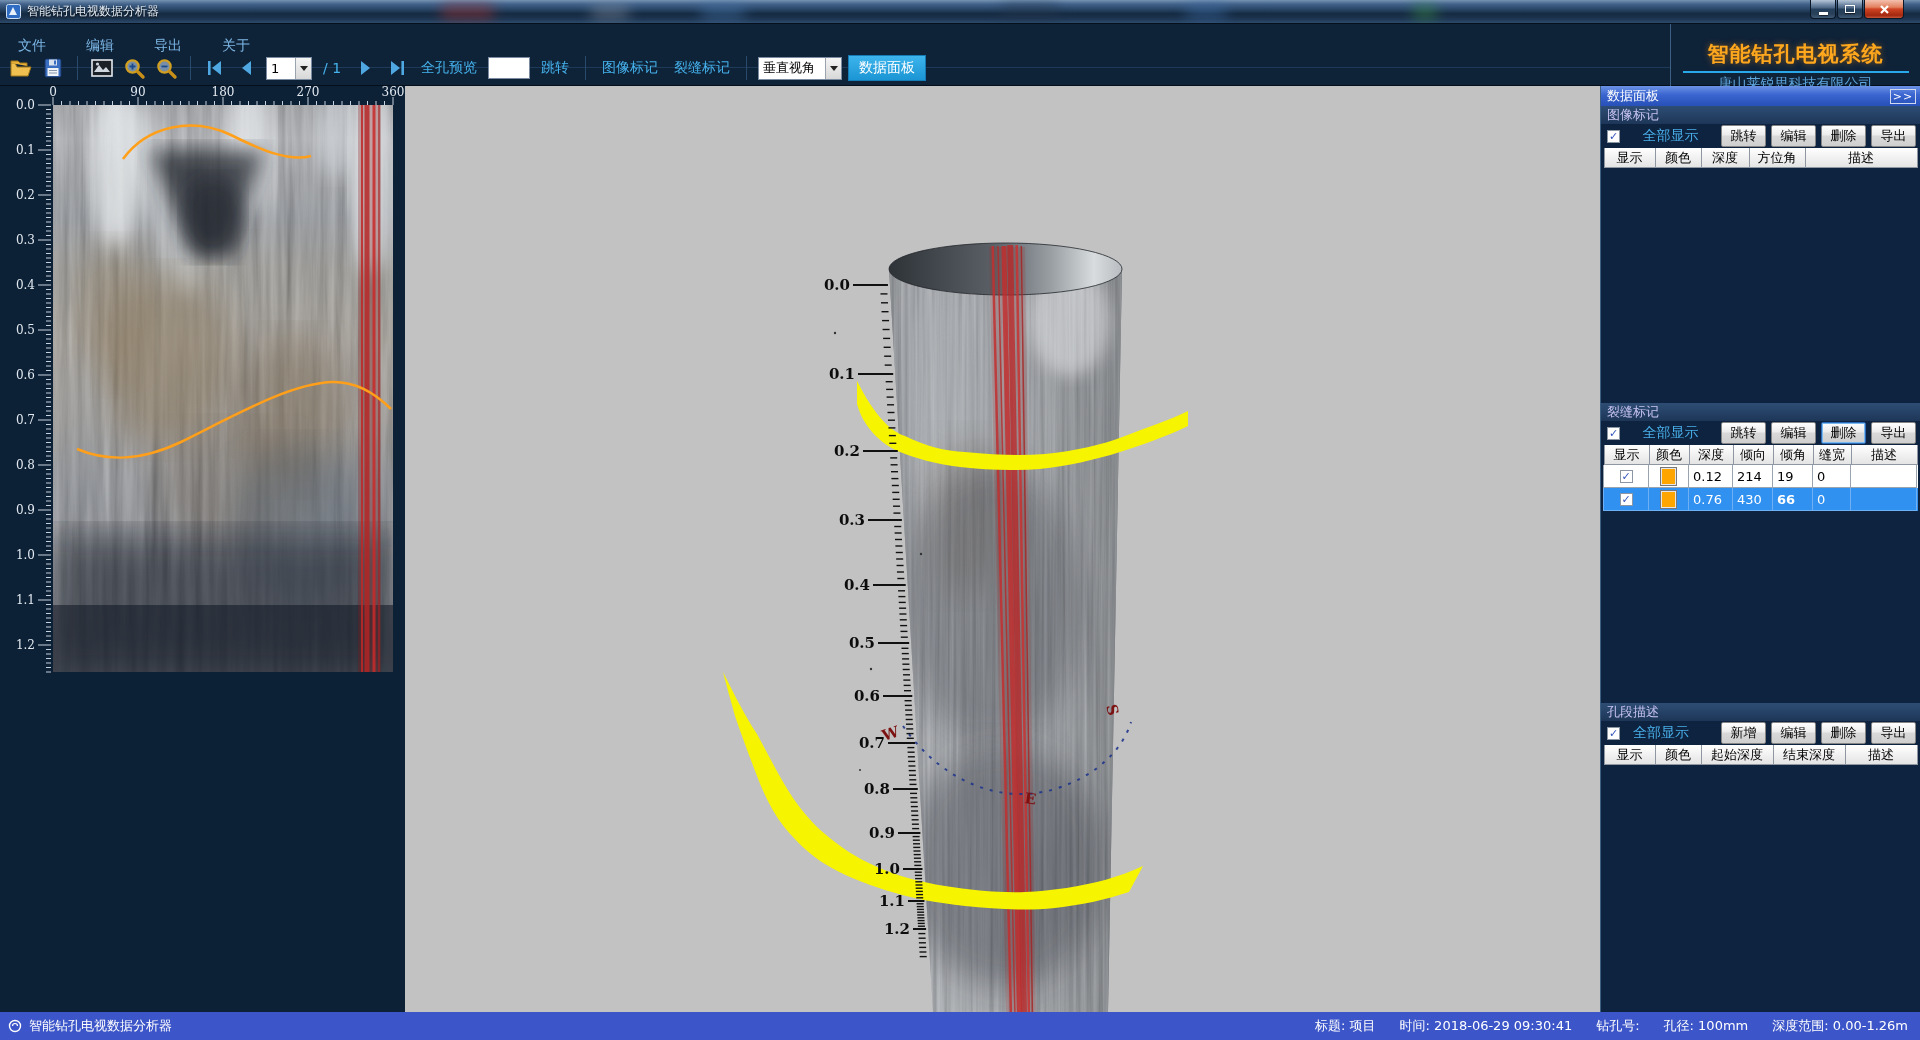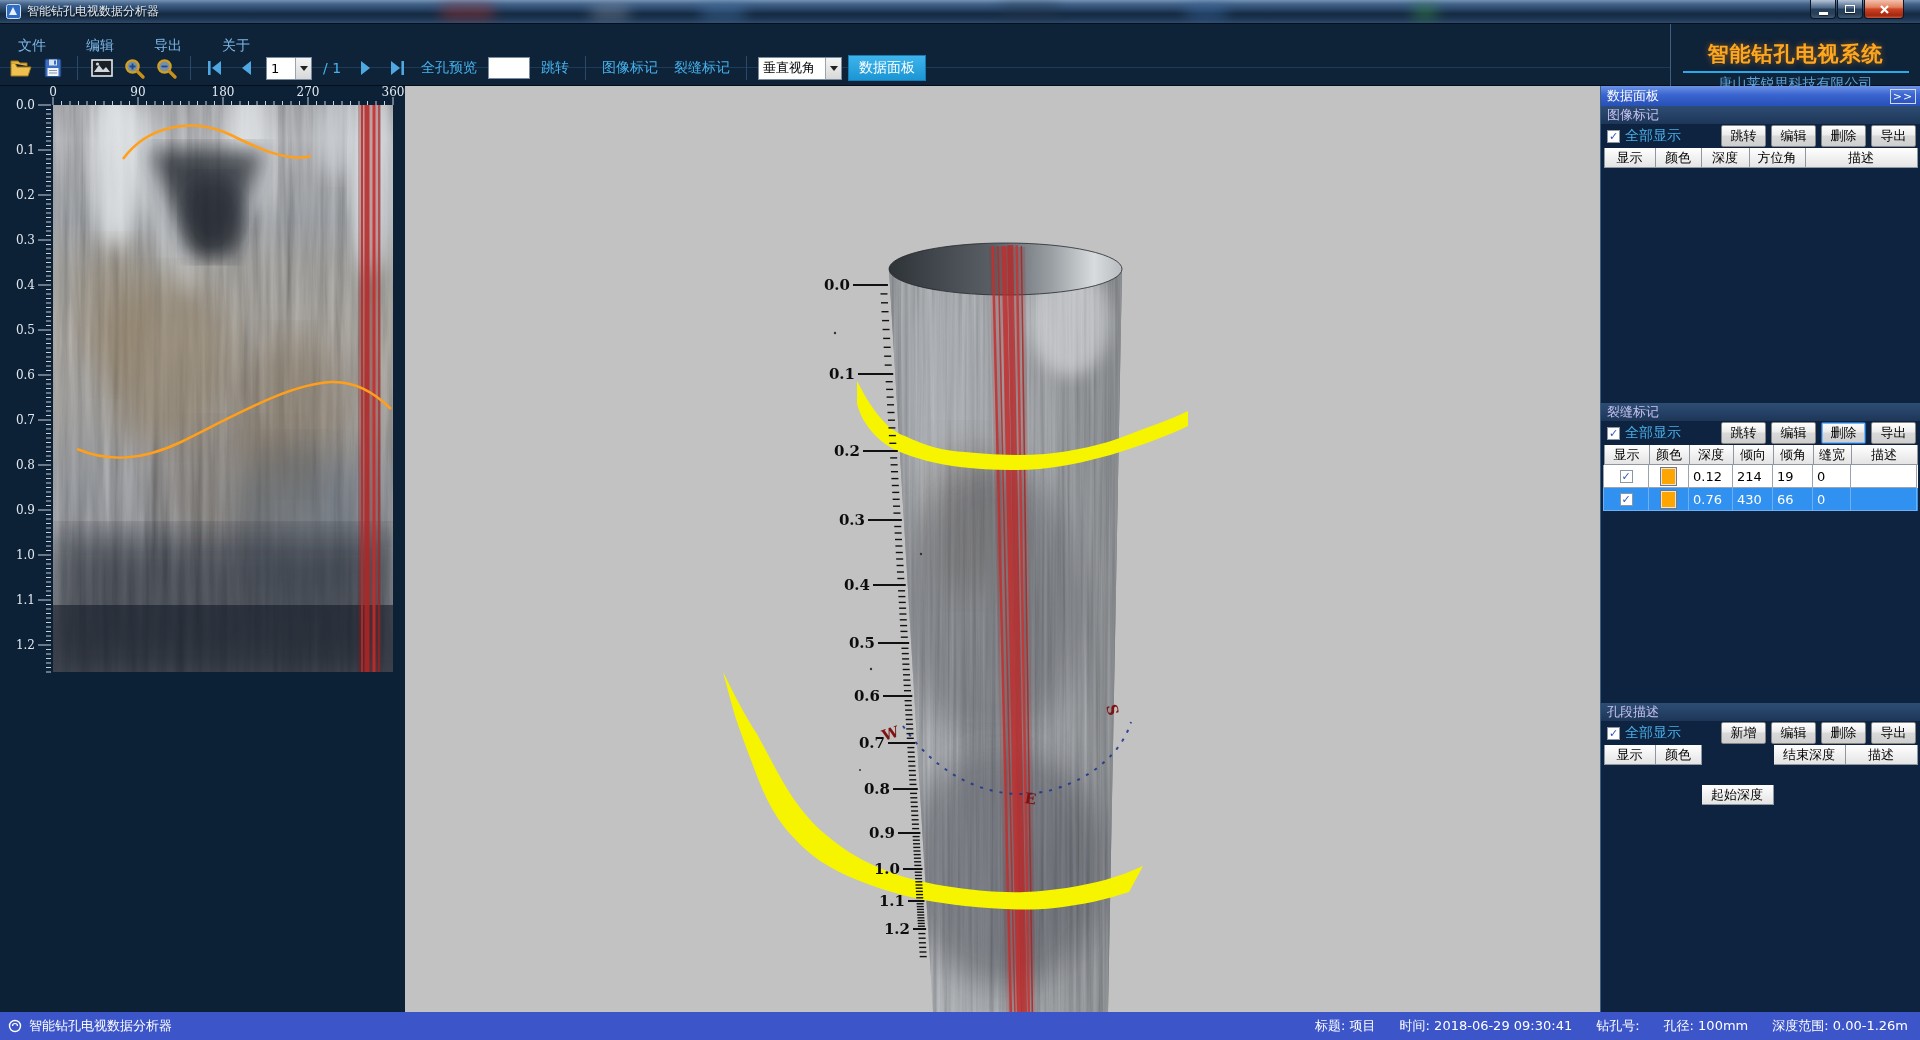--- a/index.html
+++ b/index.html
@@ -63,21 +63,21 @@
   
   #panel { position:relative; width:320px; height:926px; background:#0d2340; border-left:1px solid #3d5f82; flex:0 0 auto; }
   #panel-bluehead { position:absolute; left:0; top:0; width:100%; height:20px;
     background:linear-gradient(180deg,#6b93e6 0%,#3a64cf 45%,#2750b8 100%);
     display:flex; align-items:center; padding:0 4px 0 6px; }
   #panel-bluehead .ttl { color:#fff; font-size:13px; flex:1; }
   #collapse-btn { width:26px; height:15px; border:1px solid #cfd8ee; color:#fff; font-size:11px; display:flex; align-items:center; justify-content:center; letter-spacing:1px; }
   .psec { position:absolute; left:0; width:100%; }
   .psec-header { height:18px; background:linear-gradient(180deg,#2e4d74,#1d3658); color:#c6c2f0; font-size:13px; display:flex; align-items:center; padding-left:6px; }
   .psec-controls { height:24px; display:flex; align-items:center; padding:0 4px 0 6px; gap:5px; }
-  .show-all-label { color:#49aee8; font-size:14px; flex:1; }
+  .show-all-label { color:#49aee8; font-size:14px; flex:1;text-align:center; }
   .chk { width:13px; height:13px; background:#fff; border:1px solid #8a96a4; display:inline-flex; align-items:center; justify-content:center; font-size:11px; font-weight:bold; color:#3355bb; line-height:1; flex:0 0 auto; }
   .wbtn { height:22px; min-width:45px; padding:0 6px; background:linear-gradient(180deg,#fefefe,#ececec 45%,#d9d9d9 50%,#cfcfcf); border:1px solid #858585; border-radius:2px; color:#000; font-size:13px; display:flex; align-items:center; justify-content:center; }
   .wbtn.focus { border:1px solid #2a6ab8; box-shadow:inset 0 0 0 1px #7ab8f0; }
   .ptable { position:absolute; left:2px; right:2px; }
   .thead { display:flex;justify-content:center; }
   .th { height:20px; background:linear-gradient(180deg,#ffffff,#e4e4e4); border-right:1px solid #8f98a2; border-bottom:1px solid #8f98a2; color:#000; font-size:13px; display:flex; align-items:center; justify-content:center; }
   .th:first-child { border-left:1px solid #8f98a2; }
   .tr { display:flex; height:23px; background:#fff; }
   .tr.selected { background:#3191f0; }
   .tr.selected .td { color:#fff; border-color:#6fb0f4; }
@@ -760,21 +760,21 @@
               </div>
               <div class="tr selected">
                 <div class="td c" style="width: 46px;">
                   <span class="chk">✓</span>
                 </div>
                 <div class="td c" style="width: 40px;">
                   <span class="swatch" style="background: rgb(255, 165, 0);"></span>
                 </div>
                 <div class="td" style="width: 44px;">0.76</div>
                 <div class="td" style="width: 40px;">430</div>
-                <div class="td" style="width: 40px;">66</div>
+                <div class="td" style="width: 40px; font-weight: bold;">66</div>
                 <div class="td" style="width: 38px;">0</div>
                 <div class="td" style="width: 66px;"></div>
               </div>
             </div>
         </div>
       </div>
 
       <div class="psec" id="sec-hole_desc" style="top:617px;height:309px;">
         <div class="psec-header">孔段描述</div>
         <div class="psec-controls">
@@ -784,21 +784,21 @@
               <div class="wbtn">新增</div>
               <div class="wbtn">编辑</div>
               <div class="wbtn">删除</div>
               <div class="wbtn">导出</div>
             </span>
         </div>
         <div class="ptable" style="top:42px;">
           <div class="thead">
               <div class="th" style="width: 52px;">显示</div>
               <div class="th" style="width: 46px;">颜色</div>
-              <div class="th" style="width: 72px; margin-top: 40px;">起始深度</div>
+              <div class="th" style="width: 72px;">起始深度</div>
               <div class="th" style="width: 72px;">结束深度</div>
               <div class="th" style="width: 72px;">描述</div>
             </div>
           <div></div>
         </div>
       </div>
     </div>
   </div>
 
   <div id="statusbar">

